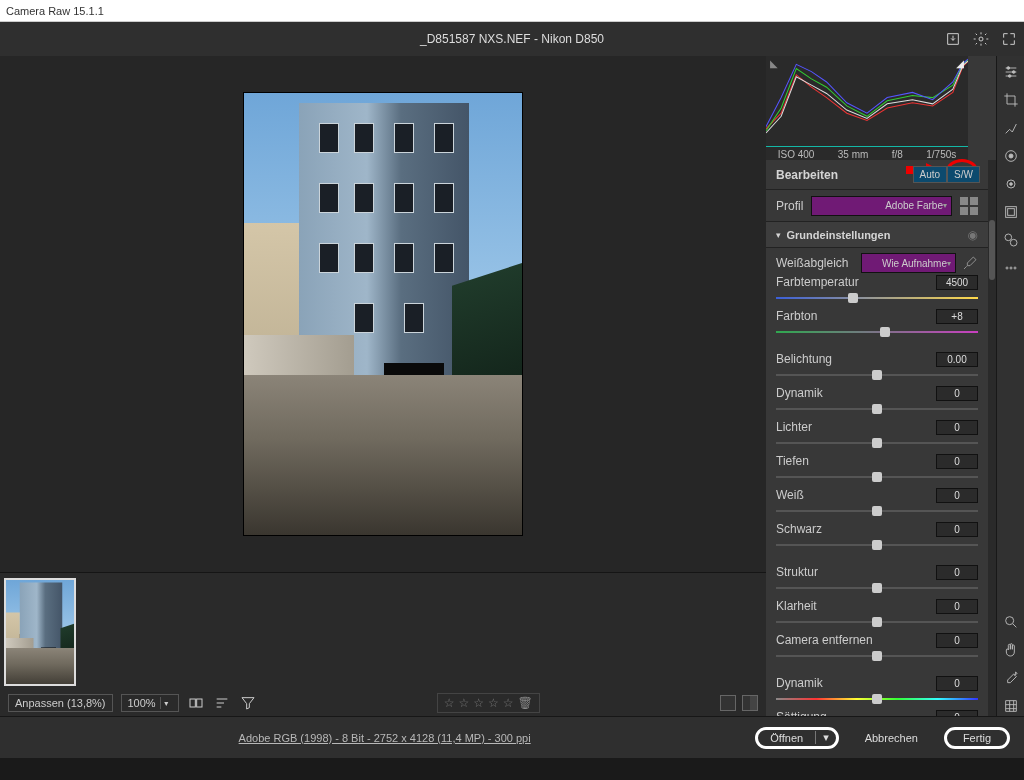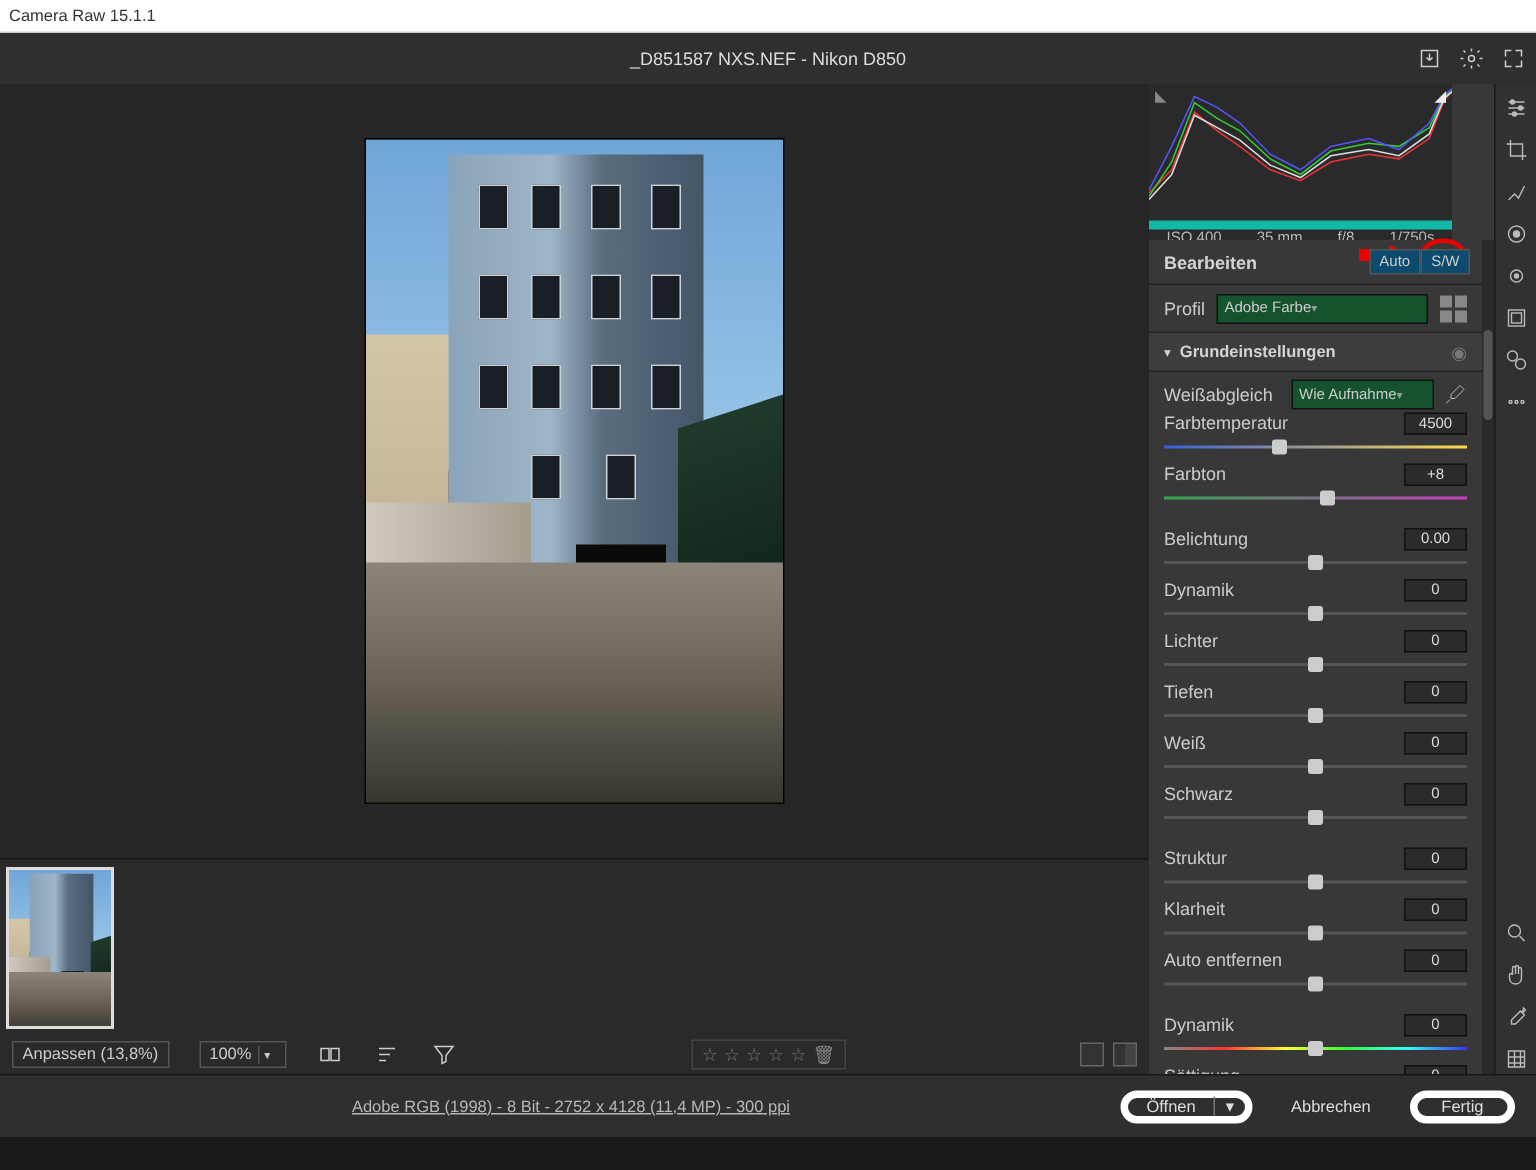--- a/index.html
+++ b/index.html
@@ -20,44 +20,44 @@
   background:linear-gradient(90deg,#8aa3b8 0%,#9fb6c9 40%,#5a6e80 60%,#445568 100%);}
 .bld-left { position:absolute; left:0; top:130px; width:55px; height:200px; background:linear-gradient(#d4c6a8,#b8ab8e);}
 .fence { position:absolute; right:0; top:170px; width:70px; height:180px; background:linear-gradient(#1f3a2a,#0d1a13); transform:skewY(-18deg); transform-origin:top right;}
 .ground { position:absolute; left:0; bottom:0; width:100%; height:160px; background:linear-gradient(#8b8478 0,#706a5e 40%,#3a362f 100%);}
 .wall-l { position:absolute; left:0; bottom:80px; width:110px; height:120px; background:linear-gradient(90deg,#cfc9bd,#a39d90);}
 .dark-door { position:absolute; left:140px; top:270px; width:60px; height:55px; background:#0a0a0a;}
 .win { position:absolute; width:20px; height:30px; background:#1a1f26; border:1px solid #cbd4da;}
 .filmstrip { height:118px; background:#2a2a2a; border-top:1px solid #151515; display:flex; align-items:center; padding:4px;}
 .thumb { width:72px; height:108px; border:2px solid #ddd; background:#333; position:relative; overflow:hidden; cursor:pointer;}
 .thumb .photo { transform:scale(0.25); transform-origin:top left; width:288px; height:432px; border:none;}
-.filmbar { height:26px; background:#2a2a2a; display:flex; align-items:center; padding:0 8px; color:#ccc; font-size:11px; gap:20px;}
+.filmbar { height:26px; background:#2a2a2a; display:flex; align-items:center; padding:0 8px; color:#ccc; font-size:11px; gap:8px;}
 .fb-seg { display:flex; align-items:center; gap:4px; padding:2px 6px; }
 .fb-bord { border:1px solid #555; }
 .zoom-caret { width:12px; height:12px; border-left:1px solid #555; display:inline-flex; align-items:center; justify-content:center; font-size:8px;}
 .stars { margin-left:auto; margin-right:auto; display:flex; gap:4px; border:1px solid #444; padding:2px 6px;}
 .star { color:#777; font-size:12px; cursor:pointer;}
 .filmbar-right { display:flex; gap:6px; }
 .sqbtn { width:16px; height:16px; border:1px solid #666; background:#333; cursor:pointer;}
 .panel { width:230px; background:#383838; display:flex; flex-direction:column; color:#d4d4d4; font-size:11px; overflow:hidden;}
 .histo-row { display:flex; }
 .histo { width:202px; height:104px; background:#2a2a2a; position:relative;}
 .histo svg { width:100%; height:85%; }
 .histo-tri { position:absolute; top:2px; font-size:10px; color:#888;}
-.meta { height:16px; display:flex; justify-content:space-around; align-items:center; font-size:10px; color:#bbb; border-top:6px solid #14b8a6;}
+.meta { height:16px; display:flex; justify-content:space-around; align-items:center; font-size:10px; color:#bbb; border-top:1px solid #14b8a6;}
 .edit-head { height:30px; display:flex; align-items:center; padding:0 10px; background:#383838; border-bottom:1px solid #222; position:relative;}
 .edit-head b { font-size:12px; }
 .btns-tiny { position:absolute; right:8px; display:flex;}
 .btn-tiny { font-size:10px; border:1px solid #555; padding:2px 6px; background:#0c4a6e; cursor:pointer;color:#ccc;}
 .annot { position:absolute; right:36px; top:-3px; width:44px; height:28px; pointer-events:none;}
 .annot-circle { position:absolute; right:-26px; top:2px; width:32px; height:24px; border:3px solid #e00; border-radius:50%;}
 .annot-arrow { position:absolute; left:-2px; top:6px; width:34px; height:14px;}
 .annot-arrow svg { fill:#e00; }
 .profile-row { height:32px; display:flex; align-items:center; padding:0 10px; gap:8px; border-bottom:1px solid #222;}
-.sel { flex:1; height:20px; background:#14532d; border:1px solid #111; color:#ccc; font-size:10px; padding:0 4px; display:flex; align-items:center; justify-content:flex-start; cursor:pointer;}
+.sel { flex:1; height:20px; background:#701a75; border:1px solid #111; color:#ccc; font-size:10px; padding:0 4px; display:flex; align-items:center; justify-content:flex-end; cursor:pointer;}
 .sel:after { content:'▾'; font-size:8px; color:#999;}
 .grid-ico { width:18px; height:18px; display:grid; grid-template:repeat(2,1fr)/repeat(2,1fr); gap:2px; cursor:pointer;}
 .grid-ico span{background:#888;}
 .section-head { height:26px; display:flex; align-items:center; padding:0 10px; gap:6px; background:#3d3d3d; border-bottom:1px solid #222;}
 .section-head .chev{font-size:9px;}
 .section-head .eye{margin-left:auto; color:#777; font-size:12px;}
 .controls { padding:6px 10px; display:flex; flex-direction:column; gap:1px;}
 .row { display:flex; align-items:center; height:18px;}
 .row-gap { height:8px;}
 .lbl { flex:1; font-size:12px; color:#ccc;}
@@ -70,21 +70,21 @@
 .knob { position:absolute; top:1px; width:10px; height:10px; background:#ccc; border-radius:2px; transform:translateX(-50%); cursor:pointer;}
 .smallsel { width:106px; }
 .dropper { width:16px; height:16px; margin-left:6px; cursor:pointer; color:#bbb;}
 .toolrail { width:28px; background:#313131; border-left:1px solid #181818; display:flex; flex-direction:column; align-items:center; padding-top:6px; gap:8px;}
 .toolrail .rail-gap { flex:1; }
 .rail-ico { width:20px; height:20px; display:flex; align-items:center; justify-content:center; cursor:pointer;}
 .rail-ico svg { width:16px; height:16px; stroke:#bbb; fill:none; stroke-width:1.4;}
 .footer { height:42px; background:#2f2f2f; border-top:1px solid #171717; display:flex; align-items:center; padding:0 14px;}
 .footer-link { flex:1; text-align:center; font-size:11px; color:#b8b8b8; text-decoration:underline; cursor:pointer;}
 .fbtns { display:flex; gap:10px;}
-.fbtn { height:22px; padding:0 16px; border:5px solid #ffffff; border-radius:11px; background:transparent; color:#ddd; font-size:11px; display:flex; align-items:center; cursor:pointer;}
+.fbtn { height:22px; padding:0 16px; border:3px solid #ffffff; border-radius:11px; background:transparent; color:#ddd; font-size:11px; display:flex; align-items:center; cursor:pointer;}
 .fbtn.split { padding:0;}
 .fbtn.split span{padding:0 12px;}
 .fbtn.split .caret{border-left:1px solid #777; padding:0 7px;}
 .fbtn.plain { border:none;}
 .panel-scroll { flex:1; overflow:hidden;}
 .scrollbar { width:8px; background:#2a2a2a;}
 .scrollthumb { width:6px; margin:1px; height:60px; background:#555; border-radius:3px; margin-top:60px; }
 .edit-row { display:flex; }
 .edit-left { flex:1; display:flex; flex-direction:column;}
 </style>
@@ -348,21 +348,21 @@
               </div>
         <div class="row">
                 <span class="lbl">Klarheit</span>
                 <div class="valbox">0</div>
               </div>
         <div class="slider">
                 <div class="track"></div>
                 <div class="knob" style="left:50%"></div>
               </div>
         <div class="row">
-                <span class="lbl">Auto entfernen</span>
+                <span class="lbl">Camera entfernen</span>
                 <div class="valbox">0</div>
               </div>
         <div class="slider">
                 <div class="track"></div>
                 <div class="knob" style="left:50%"></div>
               </div>
 
         <div class="row-gap"></div>
         <div class="row">
                 <span class="lbl">Dynamik</span>

